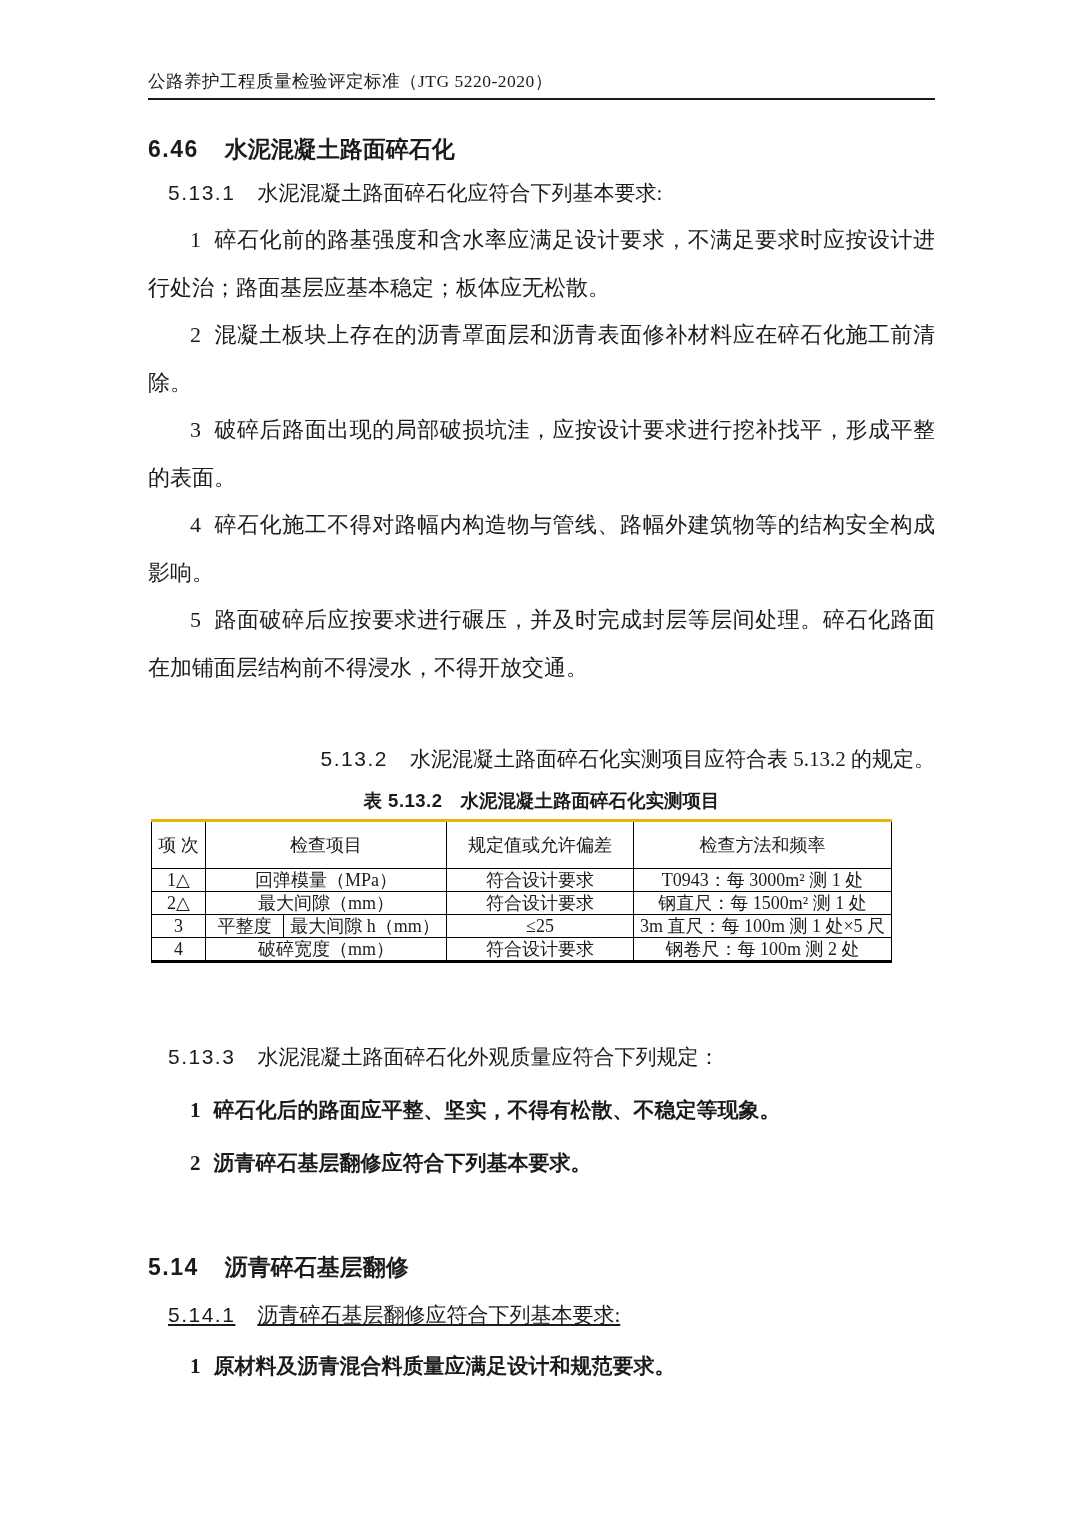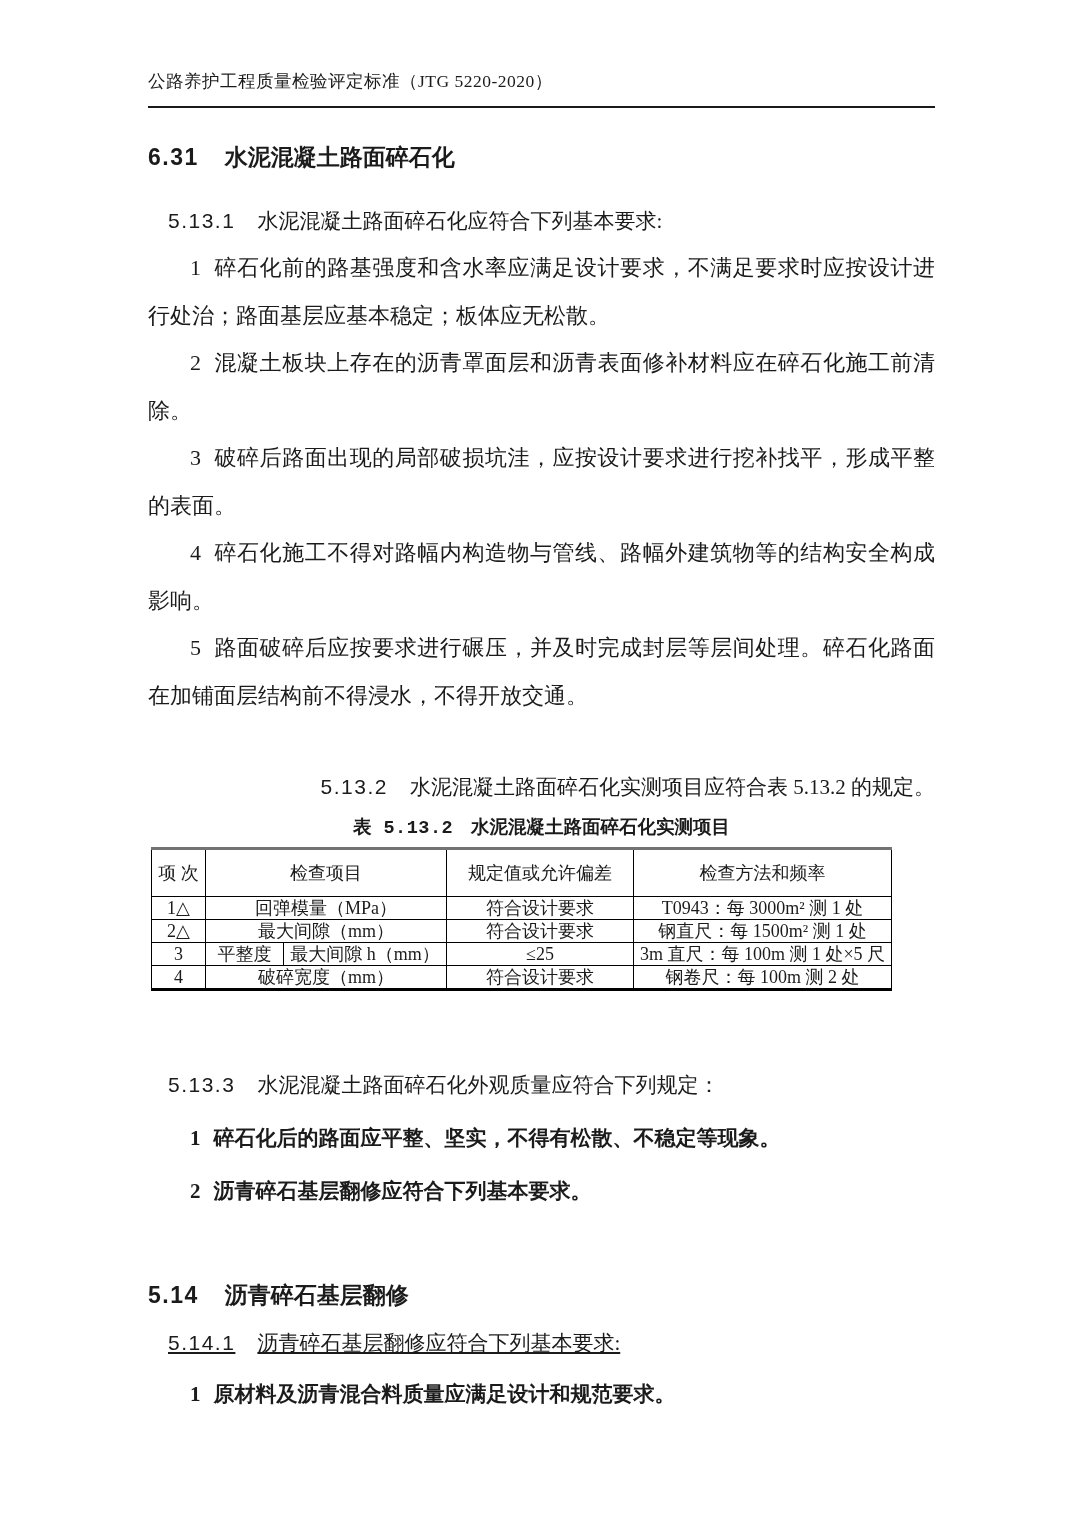--- a/index.html
+++ b/index.html
@@ -18,21 +18,21 @@
   }
   .content {
     position: absolute;
     left: 148px;
     top: 0;
     width: 787px;
   }
   
   .running-header {
     margin-top: 72px;
-    padding-bottom: 16px;
+    padding-bottom: 8px;
     border-bottom: 2px solid #1a1a1a;
     font-size: 17.5px;
     line-height: 18px;
     letter-spacing: 0.5px;
   }
   
   .section-heading {
     margin-top: 37px;
     font-family: "Liberation Sans", "DejaVu Sans", sans-serif;
     font-weight: bold;
@@ -44,21 +44,21 @@
   .clause {
     padding-left: 20px;
     font-size: 21px;
     line-height: 23px;
   }
   .clause .num {
     font-family: "Liberation Sans", "DejaVu Sans", sans-serif;
     letter-spacing: 1.5px;
     margin-right: 22px;
   }
-  .mt-clause1 { margin-top: 40px; }
+  .mt-clause1 { margin-top: 20px; }
   .mt-clause2 { margin-top: 56px; text-align: right; }
   .mt-clause3 { margin-top: 82px; }
   .mt-clause4 { margin-top: 24px; text-decoration: underline; }
   
   .paras { margin-top: 11px; }
   .para {
     margin: 0;
     font-size: 22px;
     line-height: 47.5px;
     text-align: justify;
@@ -73,34 +73,34 @@
     text-indent: 42px;
     font-weight: bold;
   }
   .item-line .item-num { margin-right: 13px; }
   .mt-item-5141 { margin-top: 28px; }
   .mt-h514 { margin-top: 80px; }
   
   .table-caption {
     margin-top: 20px;
     text-align: center;
-    font-family: Liberation Mono, monospace;
+    font-family: Liberation Sans, sans-serif;
     font-weight: bold;
     font-size: 18.5px;
     line-height: 20px;
   }
   .table-caption .cap-label { margin-right: 18px; letter-spacing: 0.5px; }
   
   table.spec-table {
     margin-top: 8px;
     margin-left: 3px;
     border-collapse: collapse;
     table-layout: fixed;
     width: 740px;
-    border-top: 3px solid #737373;
+    border-top: 3px solid #eab308;
     border-bottom: 3px solid #000;
     font-size: 18px;
   }
   table.spec-table th,
   table.spec-table td {
     border: 1px solid #000;
     text-align: center;
     vertical-align: middle;
     padding: 0 2px;
     font-weight: normal;
@@ -124,21 +124,21 @@
 <body>
 
 <div class="page">
   <div class="content">
 
     <div class="running-header">
       <span>公路养护工程质量检验评定标准（JTG 5220-2020）</span>
     </div>
 
     <div class="section-heading">
-      <span class="num">6.31</span><span>水泥混凝土路面碎石化</span>
+      <span class="num">6.46</span><span>水泥混凝土路面碎石化</span>
     </div>
 
     <div class="clause mt-clause1">
       <span class="num">5.13.1</span><span>水泥混凝土路面碎石化应符合下列基本要求:</span>
     </div>
 
     <div class="paras">
       <p class="para"><span class="item-num">1</span><span>碎石化前的路基强度和含水率应满足设计要求，不满足要求时应按设计进行处治；路面基层应基本稳定；板体应无松散。</span></p>
       <p class="para"><span class="item-num">2</span><span>混凝土板块上存在的沥青罩面层和沥青表面修补材料应在碎石化施工前清除。</span></p>
       <p class="para"><span class="item-num">3</span><span>破碎后路面出现的局部破损坑洼，应按设计要求进行挖补找平，形成平整的表面。</span></p>

